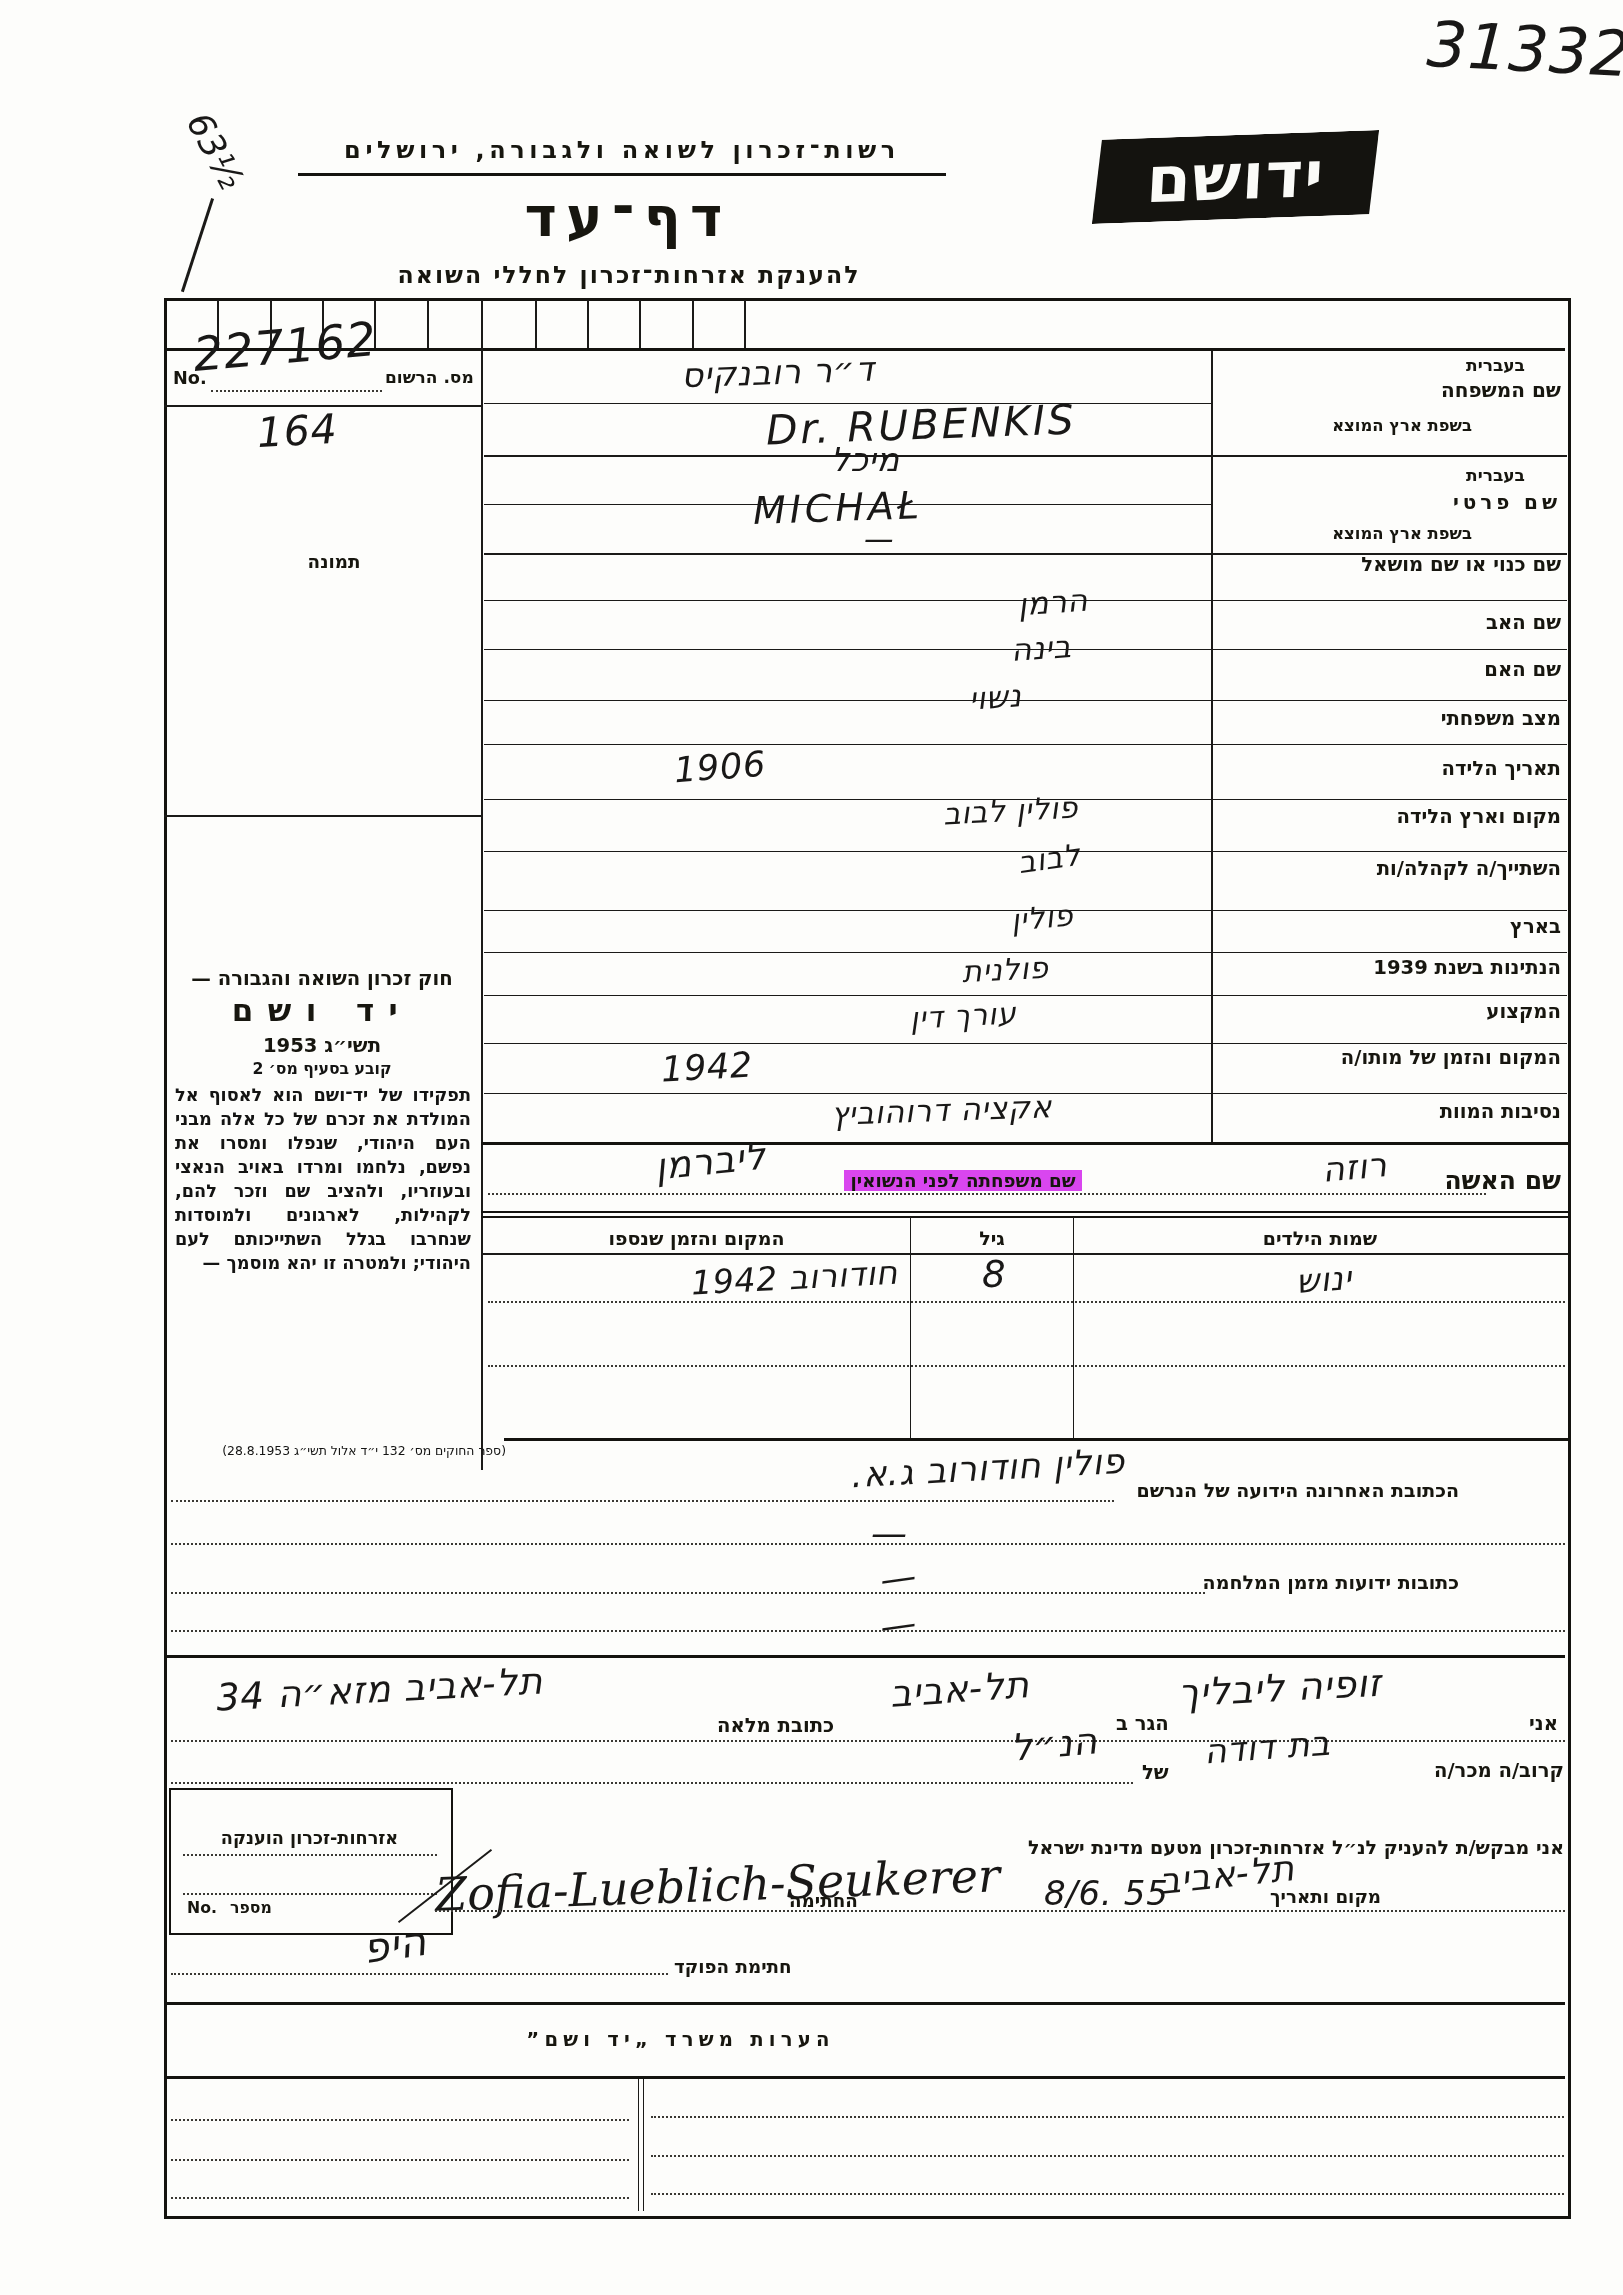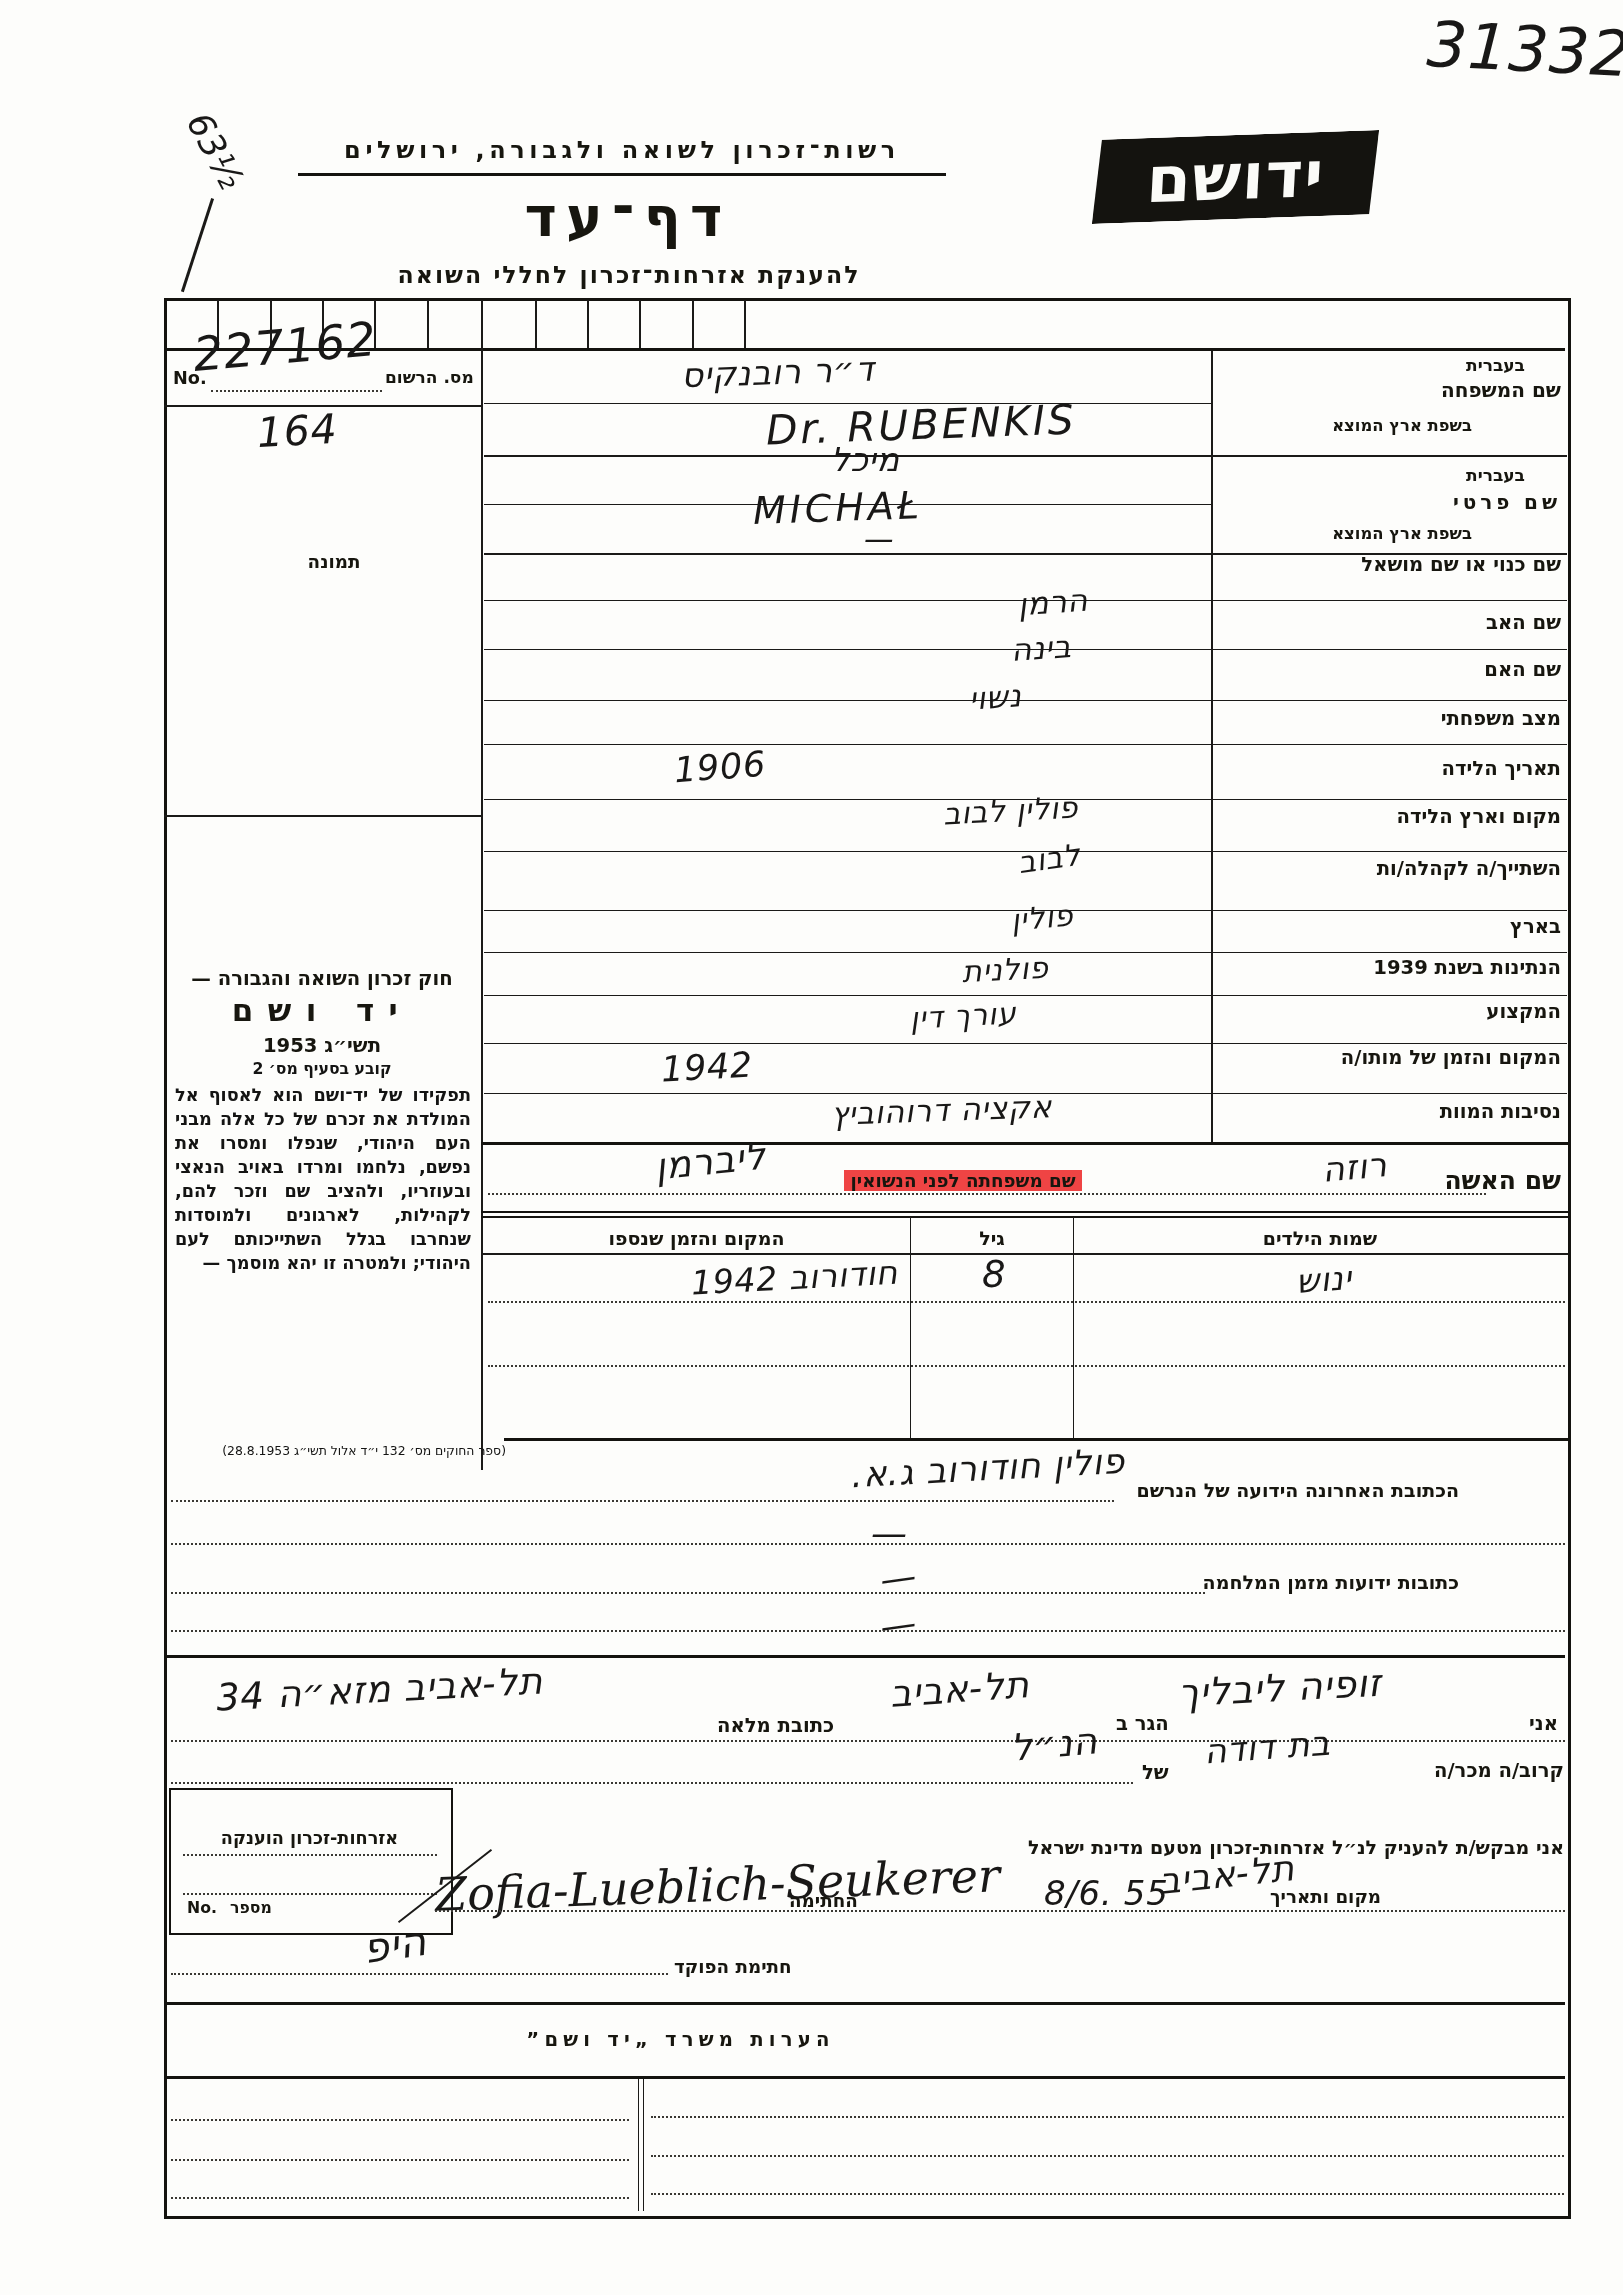--- a/index.html
+++ b/index.html
@@ -124,21 +124,21 @@
   <div class="abs he hw" style="left:1018px;top:841px;font-size:30px;transform:rotate(-8deg);">לבוב</div>
   <div class="abs he hw" style="left:1011px;top:900px;font-size:30px;transform:rotate(-5deg);">פולין</div>
   <div class="abs he hw" style="left:962px;top:952px;font-size:30px;transform:rotate(-3deg);">פולנית</div>
   <div class="abs he hw" style="left:910px;top:998px;font-size:30px;transform:rotate(-3deg);">עורך דין</div>
   <div class="abs hw" style="left:661px;top:1047px;font-size:35px;transform:rotate(-3deg);">1942</div>
   <div class="abs he hw" style="left:831px;top:1092px;font-size:31px;transform:rotate(-2deg);">אקציה דרוהוביץ</div>
 
   <div class="abs he lbl rt" style="right:62px;top:1166px;font-size:25px;">שם האשה</div>
   <div class="abs he hw" style="left:1322px;top:1147px;font-size:34px;transform:rotate(-5deg);">רוזה</div>
   <div class="abs dot" style="left:488px;top:1193px;width:998px;"></div>
-  <div class="abs he lbl" style="left:844px;top:1170px;font-size:18.3px;background:#ef4444;padding:0 6.5px;">שם משפחתה לפני הנשואין</div>
+  <div class="abs he lbl" style="left:844px;top:1170px;font-size:18.3px;background:#d946ef;padding:0 6.5px;">שם משפחתה לפני הנשואין</div>
   <div class="abs he hw" style="left:655px;top:1140px;font-size:37px;transform:rotate(-6deg);">ליברמן</div>
 
   <div class="abs dbl" style="left:481px;top:1211px;width:1087px;"></div>
   <div class="abs ln" style="left:910px;top:1217px;width:1.3px;height:221px;"></div>
   <div class="abs ln" style="left:1073px;top:1217px;width:1.3px;height:221px;"></div>
   <div class="abs he lbl ctr" style="left:1073px;top:1227px;width:494px;font-size:19px;">שמות הילדים</div>
   <div class="abs he lbl ctr" style="left:910px;top:1227px;width:164px;font-size:19px;">גיל</div>
   <div class="abs he lbl ctr" style="left:484px;top:1227px;width:425px;font-size:19px;">המקום והזמן שנספו</div>
   <div class="abs ln" style="left:481px;top:1253px;width:1087px;height:2px;"></div>
   <div class="abs he hw" style="left:1296px;top:1260px;font-size:33px;transform:rotate(-4deg);">ינוש</div>

